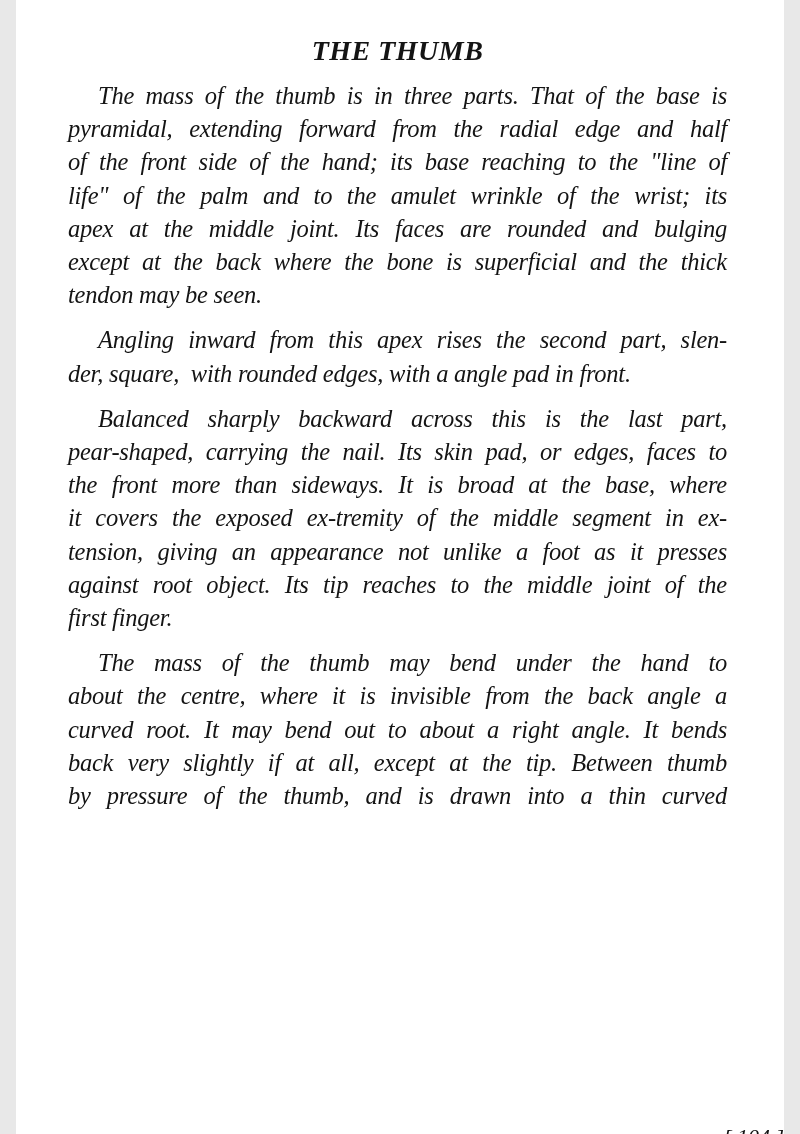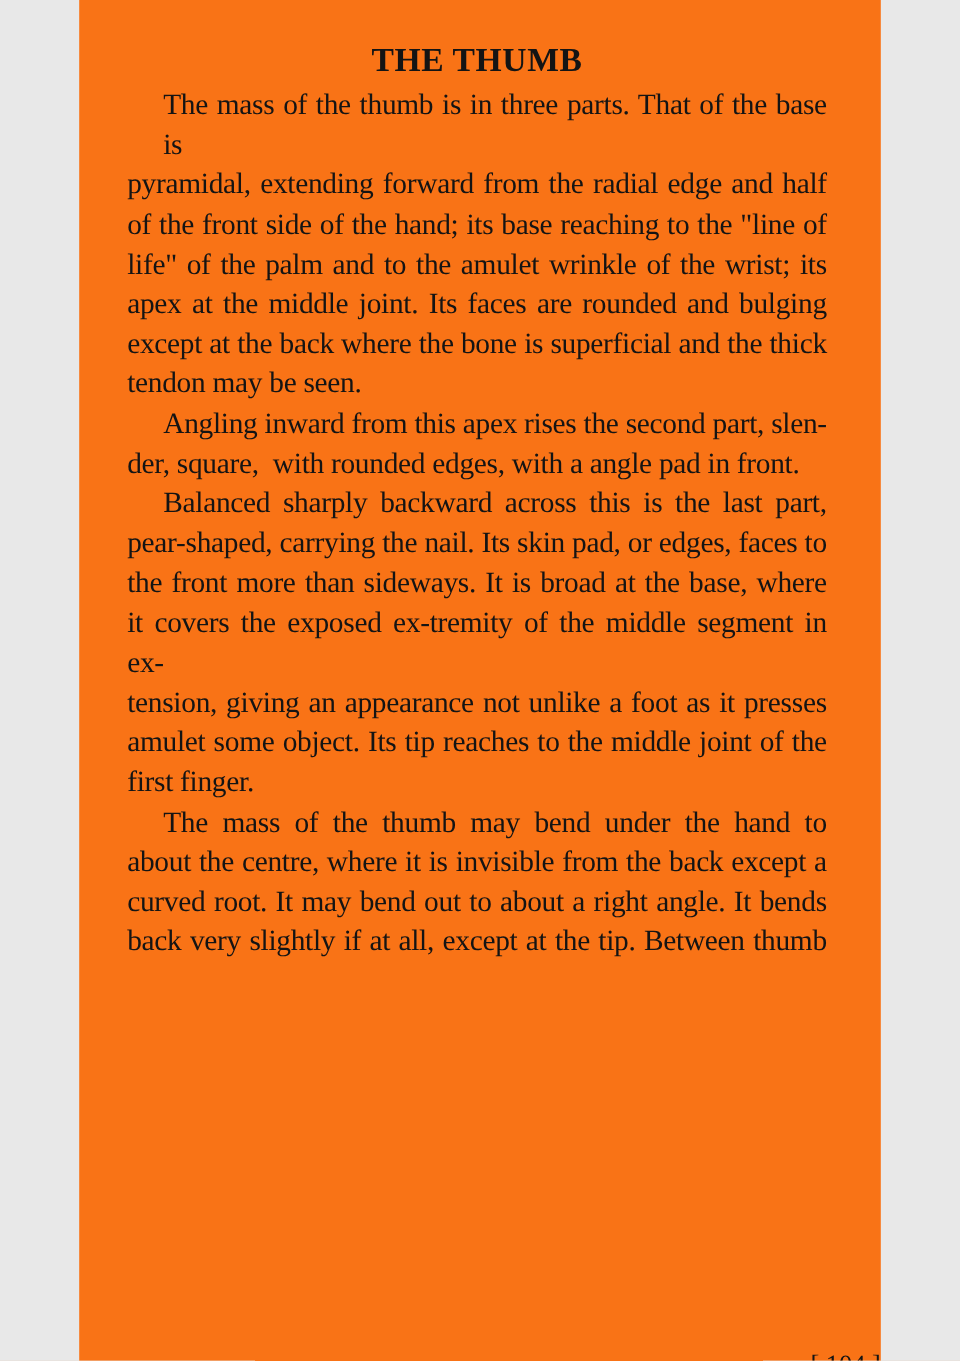--- a/index.html
+++ b/index.html
@@ -1,35 +1,36 @@
 <!DOCTYPE html>
 <html><head>
 <meta charset="utf-8">
 <style>
   html, body { margin: 0; padding: 0; background: #e8e8e8; }
   .page {
     position: relative;
-    width: 668px;
+    width: 768px;
     height: 1134px;
     margin: 0 auto;
-    background: #f97316;
+    background: #ffffff;
     font-family: "Liberation Serif", "DejaVu Serif", serif;
     color: #141414;
     overflow: hidden;
+    font-style: italic;
   }
   .title {
     margin: 34px 45px 4px 40px;
     text-align: center;
     font-weight: bold;
     font-size: 28px;
     line-height: 33px;
     letter-spacing: 0.5px;
   }
   .body-text { margin: 0 45px 0 40px; }
-  .paragraph { margin: 0; padding: 0; }
+  .paragraph { margin: 12px; padding: 0; }
   .line {
     font-size: 24.5px;
     line-height: 33.2px;
     letter-spacing: -0.25px;
     text-align: justify;
     text-align-last: justify;
   }
   .line.first { padding-left: 30px; }
   .line.plast {
     text-align: left;
@@ -69,28 +70,29 @@
       <div class="line first">Angling inward from this apex rises the second part, slen-</div>
       <div class="line plast">der, square,  with rounded edges, with a angle pad in front.</div>
     </div>
 
     <div class="paragraph">
       <div class="line first">Balanced sharply backward across this is the last part,</div>
       <div class="line">pear-shaped, carrying the nail. Its skin pad, or edges, faces to</div>
       <div class="line">the front more than sideways. It is broad at the base, where</div>
       <div class="line">it covers the exposed ex-tremity of the middle segment in ex-</div>
       <div class="line">tension, giving an appearance not unlike a foot as it presses</div>
-      <div class="line">amulet some object. Its tip reaches to the middle joint of the</div>
+      <div class="line">against root object. Its tip reaches to the middle joint of the</div>
       <div class="line plast">first finger.</div>
     </div>
 
     <div class="paragraph">
       <div class="line first">The mass of the thumb may bend under the hand to</div>
-      <div class="line">about the centre, where it is invisible from the back except a</div>
+      <div class="line">about the centre, where it is invisible from the back angle a</div>
       <div class="line">curved root. It may bend out to about a right angle. It bends</div>
       <div class="line">back very slightly if at all, except at the tip. Between thumb</div>
+      <div class="line">by pressure of the thumb, and is drawn into a thin curved</div>
     </div>
 
   </div>
 
   <div class="footer">[ 104 ]</div>
 
 </div>
 
 </body></html>

